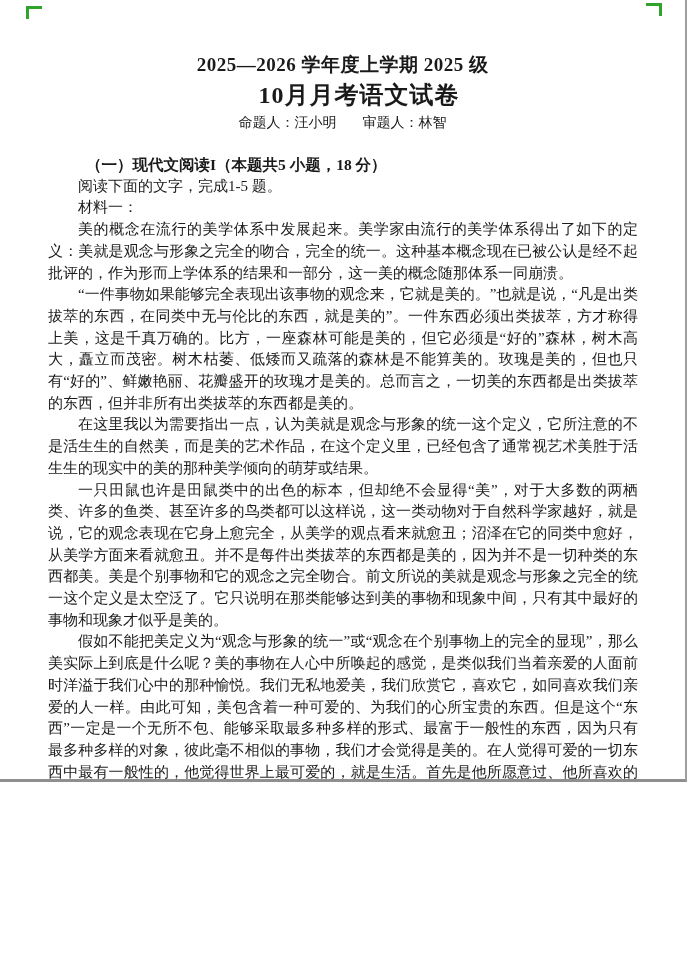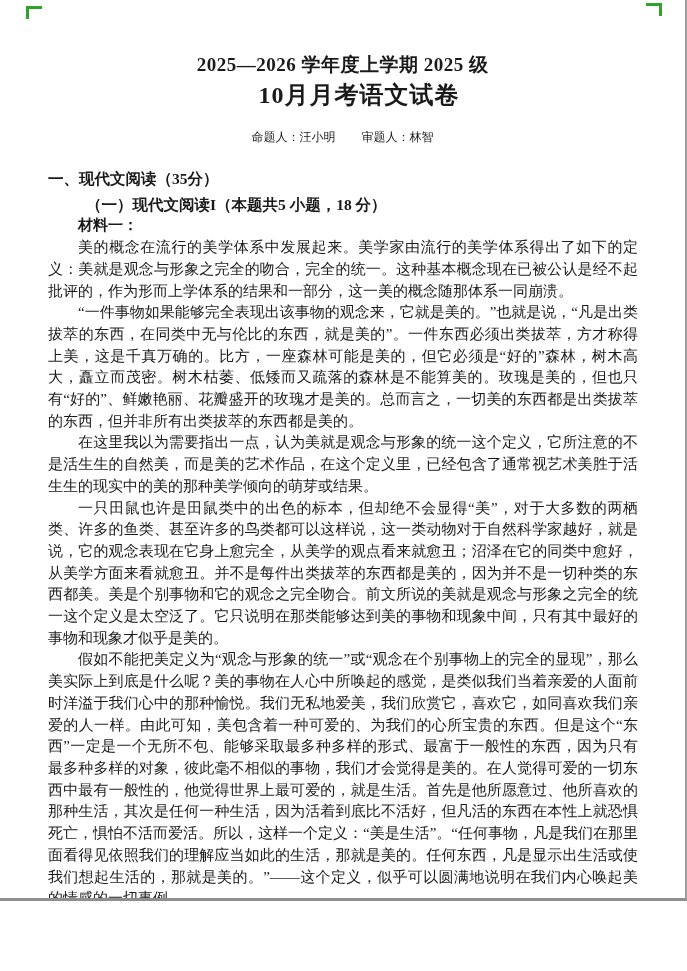--- a/index.html
+++ b/index.html
@@ -3,21 +3,21 @@
 <meta charset="utf-8">
 <style>
   html, body {
     margin: 0;
     padding: 0;
     background: #ffffff;
   }
   .page {
     position: relative;
     width: 687px;
-    height: 901px;
+    height: 782px;
     box-sizing: border-box;
     background: #ffffff;
     border-right: 2px solid #9e9e9e;
     border-bottom: 3px solid #8f8f8f;
     font-family: "Liberation Serif", "DejaVu Serif", serif;
     color: #1a1a1a;
     overflow: hidden;
   }
   
   .corner-mark {
@@ -38,22 +38,22 @@
   }
   .title-line2 {
     font-size: 24px;
     font-weight: bold;
     margin: 2px 0 0 0;
     line-height: 30px;
     letter-spacing: 1px;
     padding-left: 33px;
   }
   .byline {
-    margin-top: 18px;
-    font-size: 12px;
+    margin-top: 4px;
+    font-size: 14px;
     line-height: 18px;
   }
   .byline .gap { display: inline-block; width: 26px; }
 
   .content {
     margin: 22px 47px 0 48px;  
     font-size: 15px;
     line-height: 21.7px;
   }
   .section-heading {
@@ -65,21 +65,21 @@
     font-weight: bold;
     font-size: 15.5px;
     margin: 0;
     padding-left: 38px;
   }
   .instruction {
     margin: 0;
     padding-left: 30px;
   }
   .material-label {
-    font-weight: bold;
+    font-weight: normal;
     margin: 0;
     padding-left: 30px;
   }
   .passage p {
     margin: 0;
     text-indent: 2em;
     text-align: justify;
   }
   .attribution {
     margin: 0;
@@ -97,22 +97,22 @@
 
   <div class="header">
     <h1 class="title-line1">2025—2026 学年度上学期 2025 级</h1>
     <h1 class="title-line2">10月月考语文试卷</h1>
     <div class="byline">
       <span>命题人：汪小明</span><span class="gap"></span><span>审题人：林智</span>
     </div>
   </div>
 
   <div class="content">
-    <p class="section-heading">一、现代文阅读（35分）</p>
     <p class="subsection-heading">（一）现代文阅读I（本题共5 小题，18 分）</p>
+    <p class="instruction">阅读下面的文字，完成1-5 题。</p>
     <p class="material-label">材料一：</p>
 
     <div class="passage">
       <p>美的概念在流行的美学体系中发展起来。美学家由流行的美学体系得出了如下的定义：美就是观念与形象之完全的吻合，完全的统一。这种基本概念现在已被公认是经不起批评的，作为形而上学体系的结果和一部分，这一美的概念随那体系一同崩溃。</p>
       <p>“一件事物如果能够完全表现出该事物的观念来，它就是美的。”也就是说，“凡是出类拔萃的东西，在同类中无与伦比的东西，就是美的”。一件东西必须出类拔萃，方才称得上美，这是千真万确的。比方，一座森林可能是美的，但它必须是“好的”森林，树木高大，矗立而茂密。树木枯萎、低矮而又疏落的森林是不能算美的。玫瑰是美的，但也只有“好的”、鲜嫩艳丽、花瓣盛开的玫瑰才是美的。总而言之，一切美的东西都是出类拔萃的东西，但并非所有出类拔萃的东西都是美的。</p>
       <p>在这里我以为需要指出一点，认为美就是观念与形象的统一这个定义，它所注意的不是活生生的自然美，而是美的艺术作品，在这个定义里，已经包含了通常视艺术美胜于活生生的现实中的美的那种美学倾向的萌芽或结果。</p>
       <p>一只田鼠也许是田鼠类中的出色的标本，但却绝不会显得“美”，对于大多数的两栖类、许多的鱼类、甚至许多的鸟类都可以这样说，这一类动物对于自然科学家越好，就是说，它的观念表现在它身上愈完全，从美学的观点看来就愈丑；沼泽在它的同类中愈好，从美学方面来看就愈丑。并不是每件出类拔萃的东西都是美的，因为并不是一切种类的东西都美。美是个别事物和它的观念之完全吻合。前文所说的美就是观念与形象之完全的统一这个定义是太空泛了。它只说明在那类能够达到美的事物和现象中间，只有其中最好的事物和现象才似乎是美的。</p>
       <p>假如不能把美定义为“观念与形象的统一”或“观念在个别事物上的完全的显现”，那么美实际上到底是什么呢？美的事物在人心中所唤起的感觉，是类似我们当着亲爱的人面前时洋溢于我们心中的那种愉悦。我们无私地爱美，我们欣赏它，喜欢它，如同喜欢我们亲爱的人一样。由此可知，美包含着一种可爱的、为我们的心所宝贵的东西。但是这个“东西”一定是一个无所不包、能够采取最多种多样的形式、最富于一般性的东西，因为只有最多种多样的对象，彼此毫不相似的事物，我们才会觉得是美的。在人觉得可爱的一切东西中最有一般性的，他觉得世界上最可爱的，就是生活。首先是他所愿意过、他所喜欢的那种生活，其次是任何一种生活，因为活着到底比不活好，但凡活的东西在本性上就恐惧死亡，惧怕不活而爱活。所以，这样一个定义：“美是生活”。“任何事物，凡是我们在那里面看得见依照我们的理解应当如此的生活，那就是美的。任何东西，凡是显示出生活或使我们想起生活的，那就是美的。”——这个定义，似乎可以圆满地说明在我们内心唤起美的情感的一切事例。</p>
     </div>
   </div>

